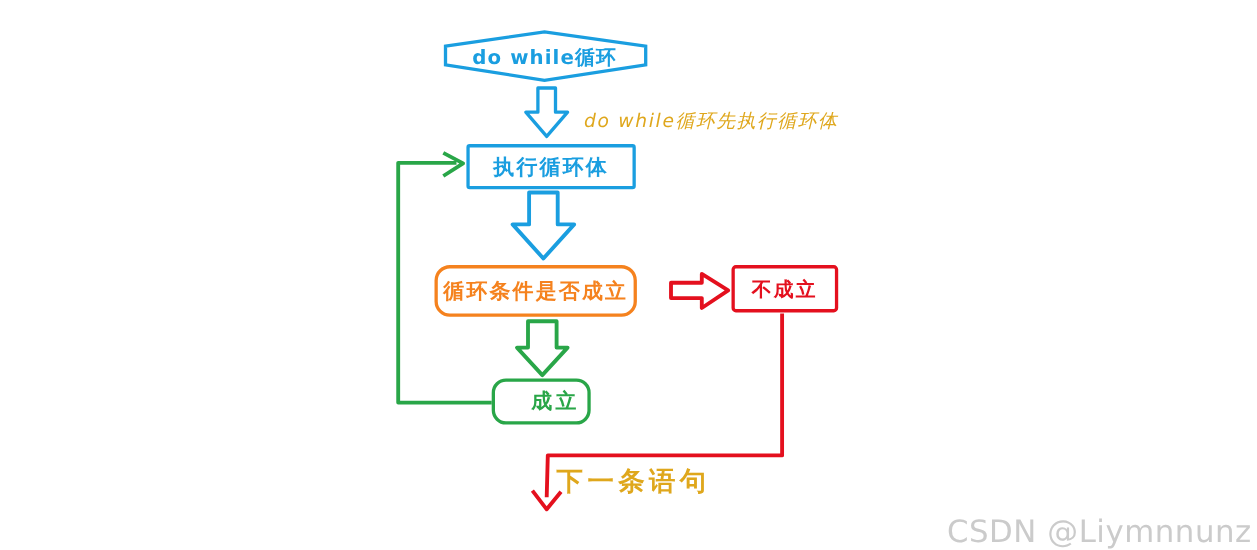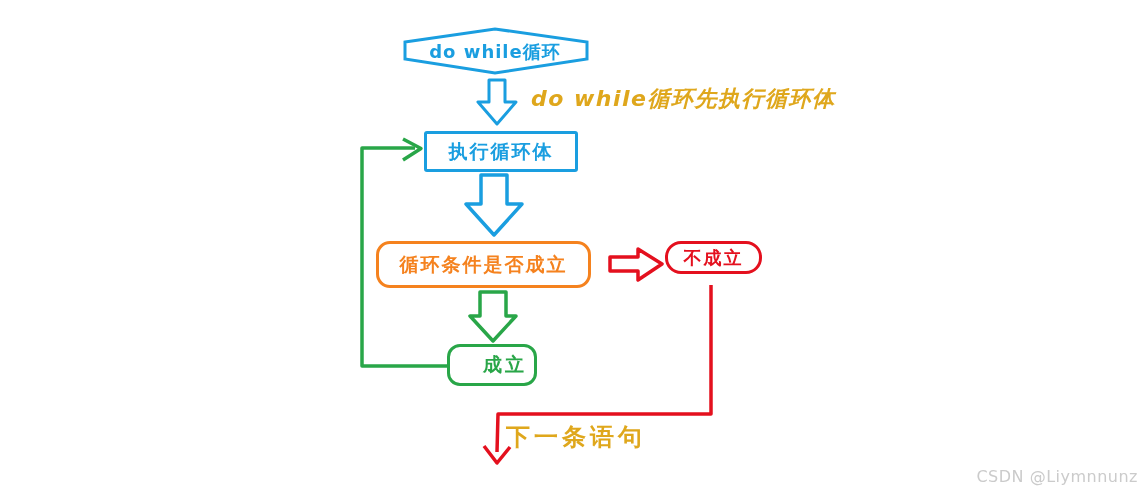--- a/index.html
+++ b/index.html
@@ -15,52 +15,52 @@
     position:absolute;box-sizing:border-box;
     display:flex;align-items:center;justify-content:center;
     background:#fff;font-weight:bold;
   }
   .node-exec{
     left:424px;top:131px;width:154px;height:41px;
     border:3.5px solid var(--blue);border-radius:3px;
     color:var(--blue);font-size:19px;letter-spacing:2px;
   }
   .node-cond{
-    left:376px;top:241px;width:215px;height:47px;
+    left:395px;top:241px;width:184px;height:47px;
     border:3.5px solid var(--orange);border-radius:14px;
     color:var(--orange);font-size:19px;letter-spacing:2px;
   }
   .node-notmet{
-    left:665px;top:241px;width:97px;height:33px;
-    border:3px solid var(--red);border-radius:16px;
+    left:665px;top:241px;width:97px;height:43px;
+    border:3px solid var(--red);border-radius:4px;
     color:var(--red);font-size:18px;letter-spacing:2px;
   }
   .node-met{
     left:447px;top:344px;width:90px;height:42px;
     border:3px solid var(--green);border-radius:13px;
     color:var(--green);font-size:19px;letter-spacing:3px;padding-left:26px;
   }
   .hex-label{
     position:absolute;left:405px;top:40px;width:180px;
     text-align:center;color:var(--blue);
     font-size:18px;font-weight:bold;letter-spacing:1px;
   }
   .note-top{
-    position:absolute;left:531px;top:84px;
-    color:var(--yellow);font-size:22px;font-weight:bold;
+    position:absolute;left:531px;top:98px;
+    color:var(--yellow);font-size:17px;font-weight:normal;
     font-style:italic;letter-spacing:1.5px;white-space:nowrap;
   }
   .note-next{
     position:absolute;left:506px;top:421px;
     color:var(--yellow);font-size:24px;font-weight:bold;
     letter-spacing:4px;white-space:nowrap;
   }
   .watermark{
     position:absolute;right:5px;top:467px;
-    color:var(--watermark);font-size:16px;letter-spacing:.5px;
+    color:var(--watermark);font-size:28px;letter-spacing:.5px;
     white-space:nowrap;
   }
   .s-blue{stroke:var(--blue);}
   .s-red{stroke:var(--red);}
   .s-green{stroke:var(--green);}
   .fill-white{fill:#fff;}
   .fill-none{fill:none;}
 </style>
 </head>
 <body>

